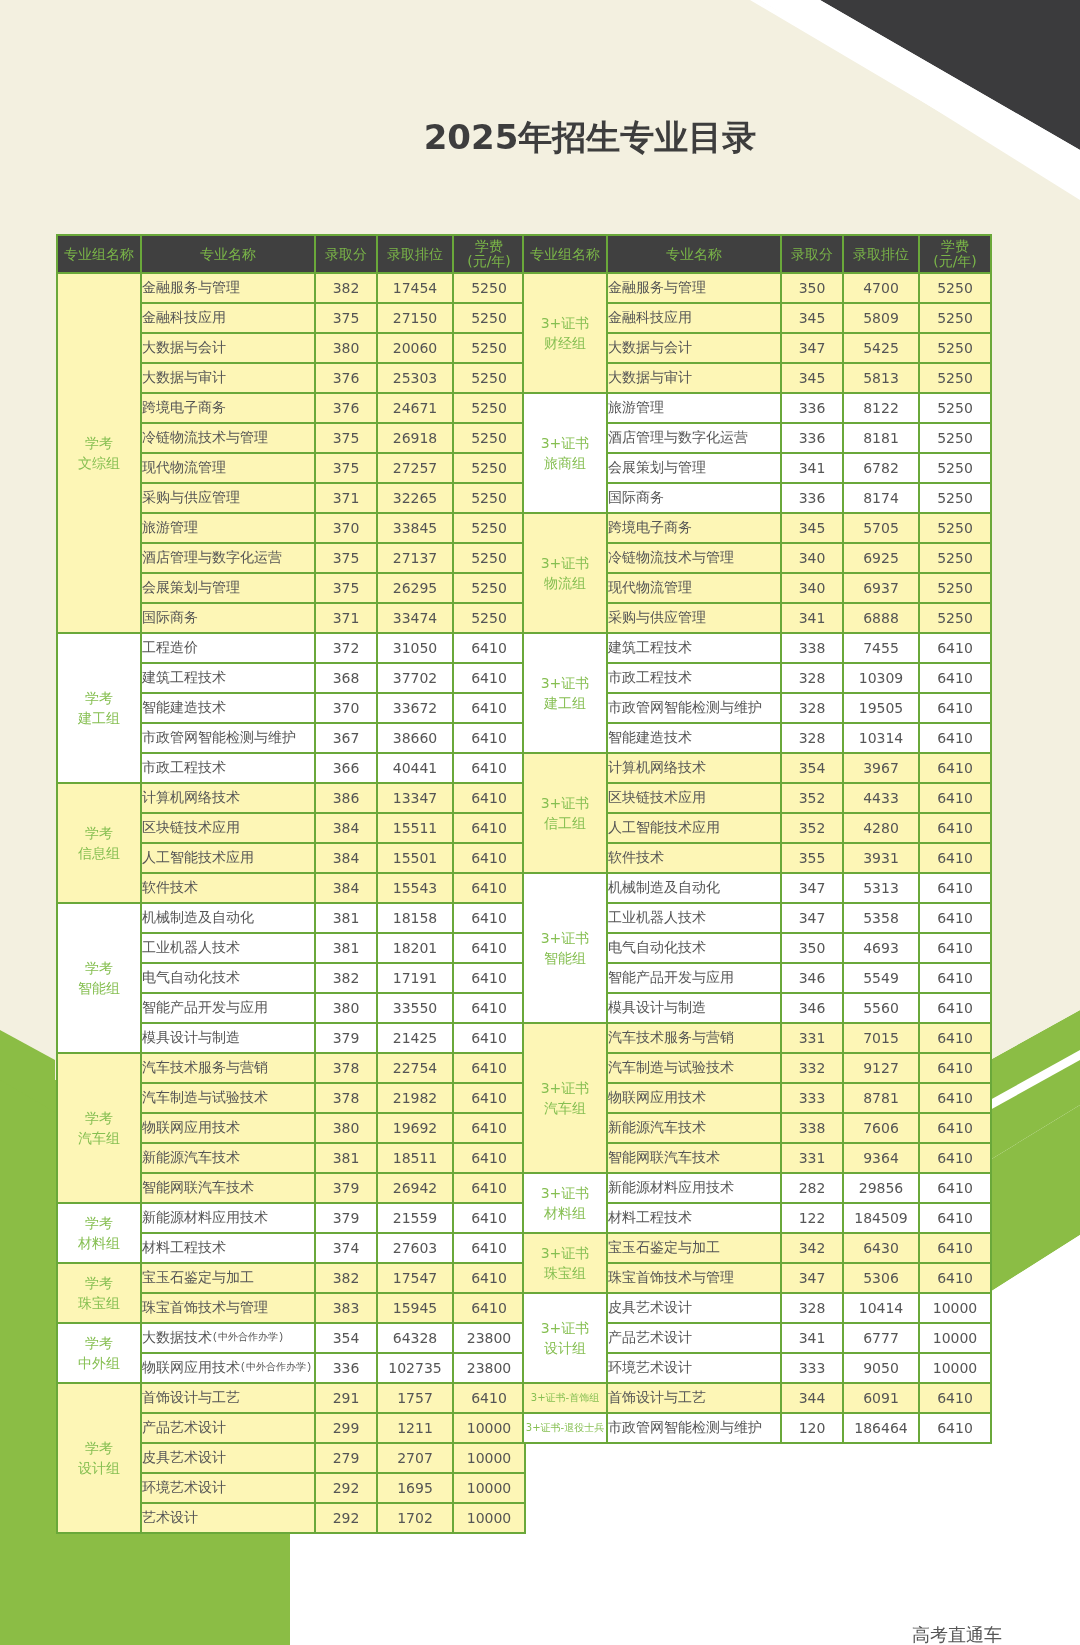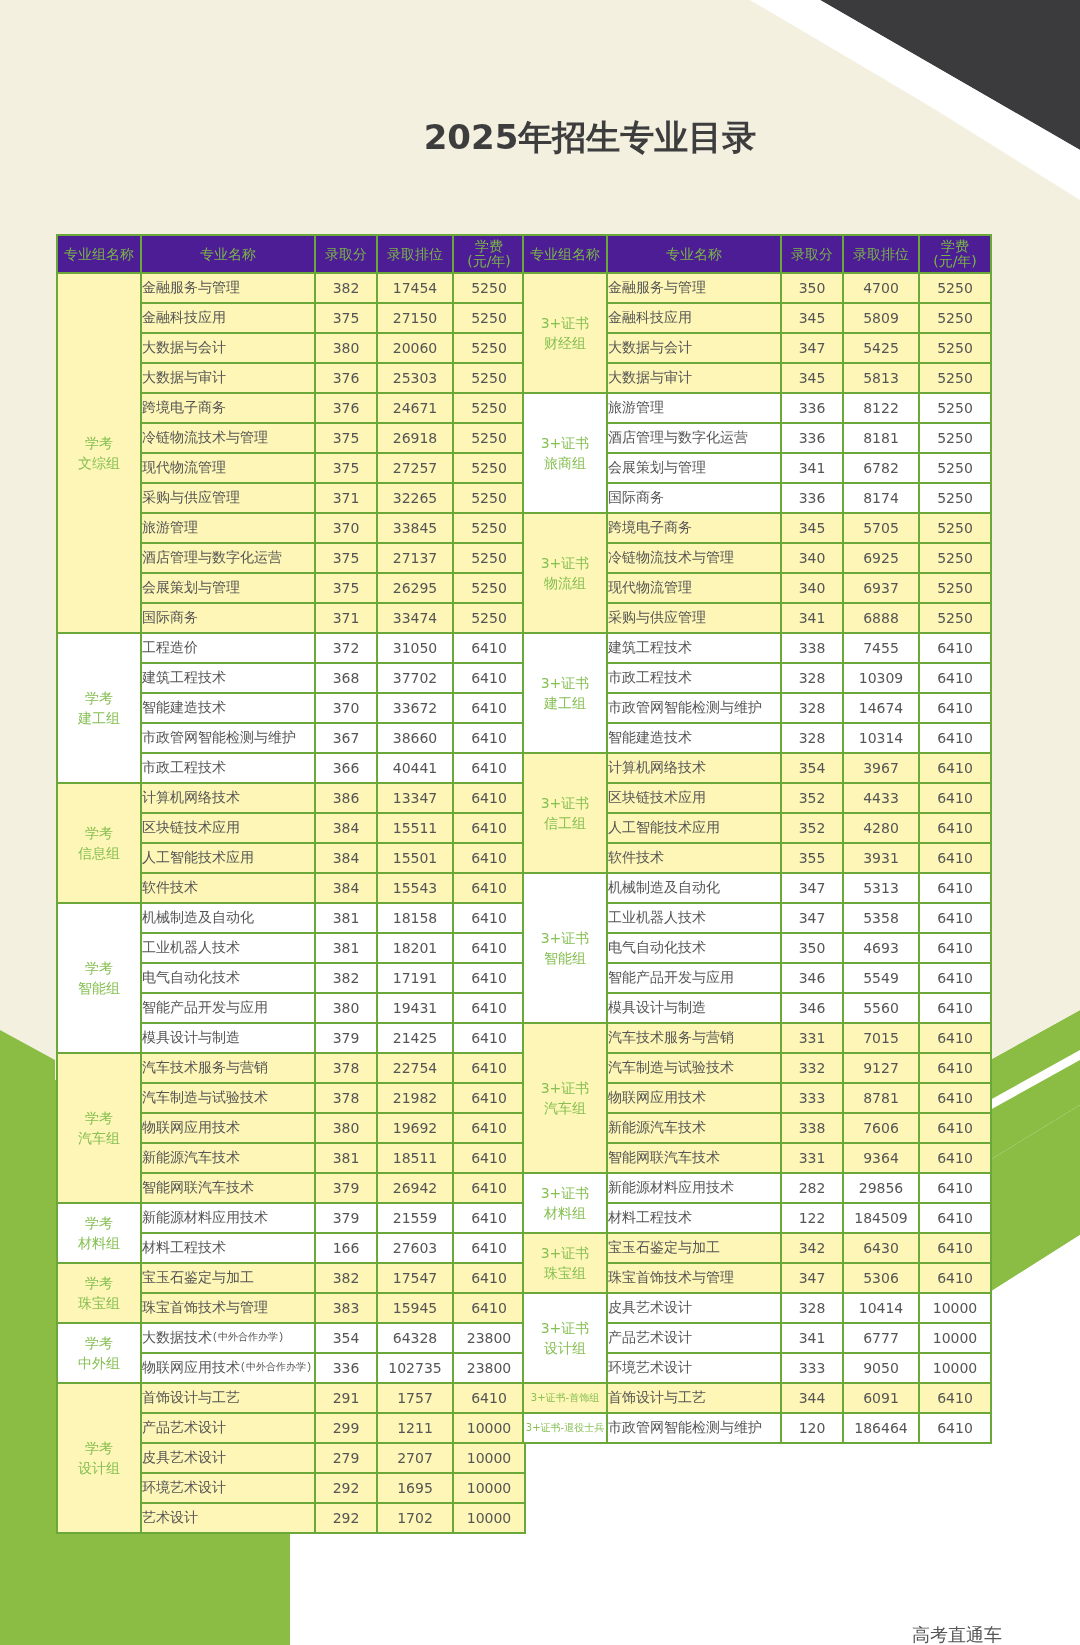--- a/index.html
+++ b/index.html
@@ -13,21 +13,21 @@
     .title1 { font-size: 34px; line-height: 50px; padding-left: 100px; }
     .title2 { font-size: 34px; line-height: 52px; margin-top: 2px; }
     table.grid {
       position: absolute; border-collapse: collapse; table-layout: fixed;
       font-size: 14px; color: #555;
     }
     table.grid td, table.grid th {
       border: 2px solid #6aa83a; padding: 0; height: 28px; overflow: hidden; white-space: nowrap;
     }
     table.grid th {
-      background: #4c1d95; color: #7ab548; font-weight: normal; font-size: 14px; height: 36px; line-height: 15px; text-align: center;
+      background: #404040; color: #7ab548; font-weight: normal; font-size: 14px; height: 36px; line-height: 15px; text-align: center;
     }
     td.grp { text-align: center; color: #86bf52; font-size: 14px; line-height: 20px; white-space: normal; }
     td.grp.small { font-size: 10px; line-height: 12px; white-space: nowrap; }
     td.name { text-align: left; padding-left: 6px; }
     td.num { text-align: center; }
     .y { background: #fdf6b6; }
     .w { background: #ffffff; }
     .note { font-size: 10px; line-height: 10px; display: inline-block; vertical-align: middle; font-family: Liberation Mono, monospace; }
     .watermark { position: absolute; right: 78px; top: 1623px; font-size: 18px; color: #555; }
   </style>
@@ -223,21 +223,21 @@
       </tr>
       <tr class="w">
         <td class="name">电气自动化技术</td>
         <td class="num">382</td>
         <td class="num">17191</td>
         <td class="num">6410</td>
       </tr>
       <tr class="w">
         <td class="name">智能产品开发与应用</td>
         <td class="num">380</td>
-        <td class="num">19431</td>
+        <td class="num">33550</td>
         <td class="num">6410</td>
       </tr>
       <tr class="w">
         <td class="name">模具设计与制造</td>
         <td class="num">379</td>
         <td class="num">21425</td>
         <td class="num">6410</td>
       </tr>
       <tr class="y">
         <td class="grp" rowspan="5">学考<br>汽车组</td>
@@ -272,21 +272,21 @@
       </tr>
       <tr class="w">
         <td class="grp" rowspan="2">学考<br>材料组</td>
         <td class="name">新能源材料应用技术</td>
         <td class="num">379</td>
         <td class="num">21559</td>
         <td class="num">6410</td>
       </tr>
       <tr class="w">
         <td class="name">材料工程技术</td>
-        <td class="num">166</td>
+        <td class="num">374</td>
         <td class="num">27603</td>
         <td class="num">6410</td>
       </tr>
       <tr class="y">
         <td class="grp" rowspan="2">学考<br>珠宝组</td>
         <td class="name">宝玉石鉴定与加工</td>
         <td class="num">382</td>
         <td class="num">17547</td>
         <td class="num">6410</td>
       </tr>
@@ -445,21 +445,21 @@
       </tr>
       <tr class="w">
         <td class="name">市政工程技术</td>
         <td class="num">328</td>
         <td class="num">10309</td>
         <td class="num">6410</td>
       </tr>
       <tr class="w">
         <td class="name">市政管网智能检测与维护</td>
         <td class="num">328</td>
-        <td class="num">14674</td>
+        <td class="num">19505</td>
         <td class="num">6410</td>
       </tr>
       <tr class="w">
         <td class="name">智能建造技术</td>
         <td class="num">328</td>
         <td class="num">10314</td>
         <td class="num">6410</td>
       </tr>
       <tr class="y">
         <td class="grp" rowspan="4">3+证书<br>信工组</td>

